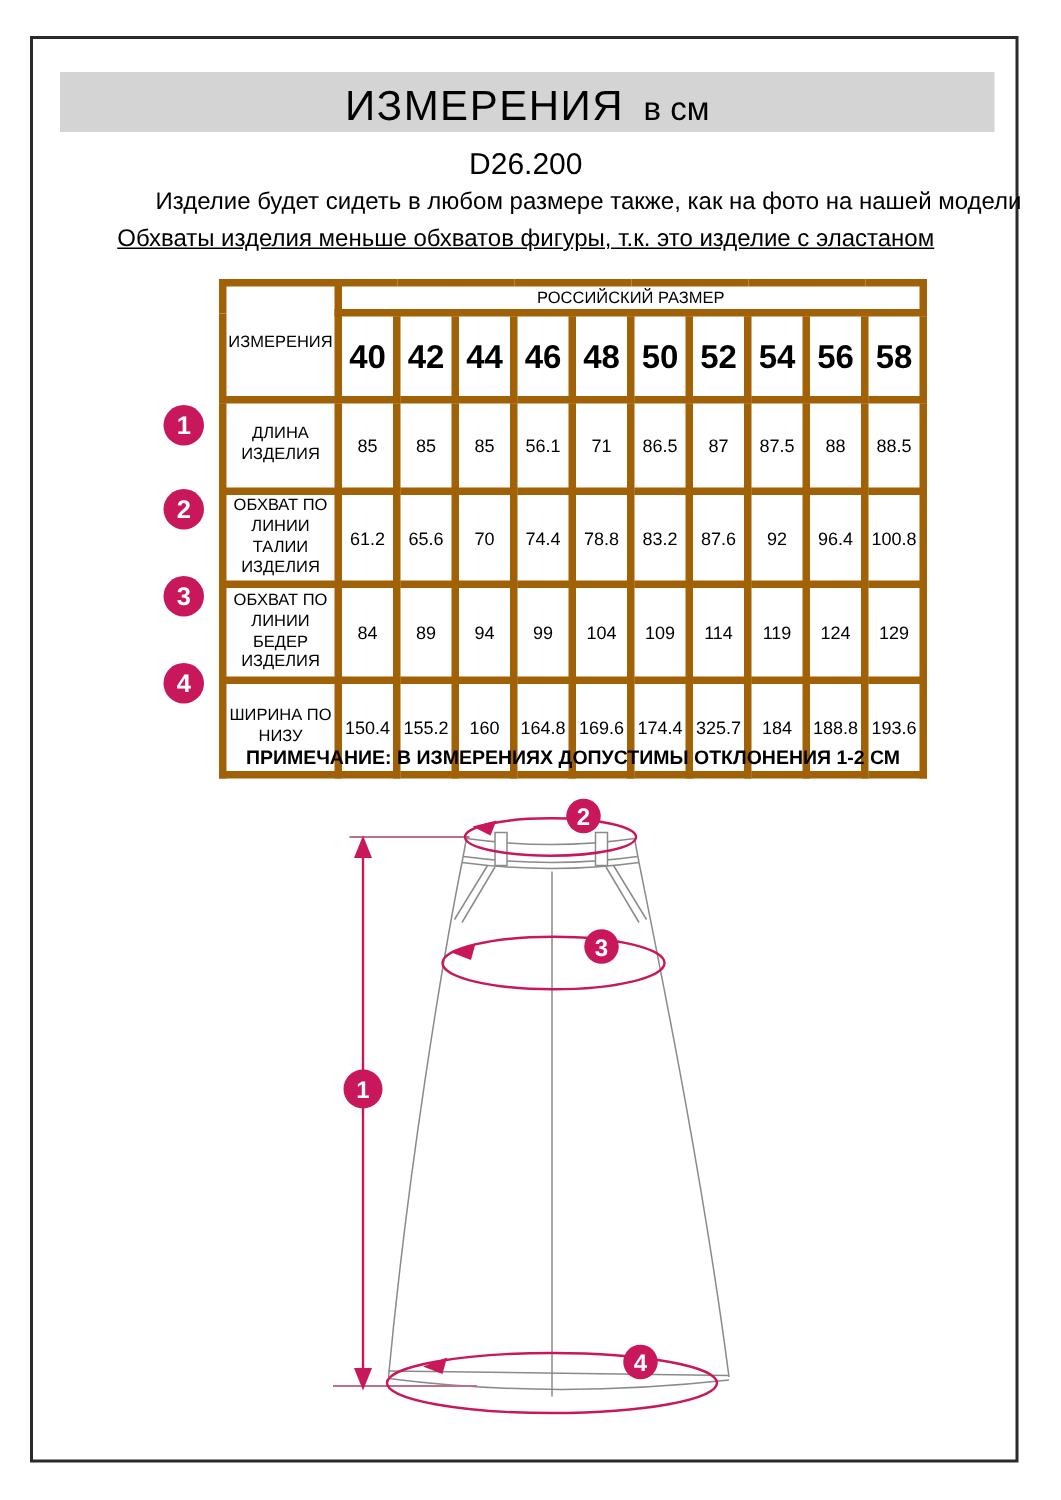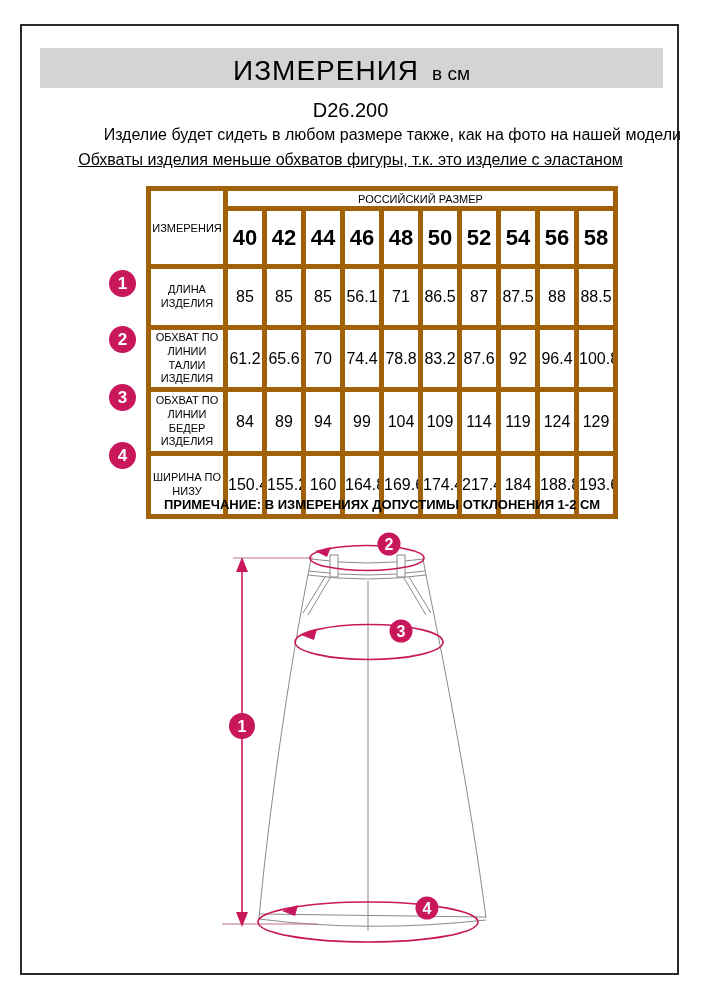--- a/index.html
+++ b/index.html
@@ -11,42 +11,42 @@
     position:absolute;left:20px;top:24px;width:659px;height:951px;
     border:2px solid #2a2a2a;background:#fff;box-sizing:border-box;
   }
   .title-bar{
     position:absolute;left:40px;top:48px;width:623px;height:40px;
     background:#d4d4d4;display:flex;justify-content:center;align-items:baseline;
     padding-top:7px;box-sizing:border-box;
   }
   .title-w1{font-size:28px;letter-spacing:1px;}
   .title-w2{font-size:28px;font-weight:bold;letter-spacing:1px;margin:0 10px 0 14px;}
-  .title-units{font-size:19px;margin-left:13px;text-align:center;}
+  .title-units{font-size:22px;margin-left:13px;text-align:center;}
   .code-line{
     position:absolute;left:20px;top:99px;width:661px;text-align:center;
     font-size:20px;
   }
   .sub1{position:absolute;left:20px;top:126px;width:661px;text-align:right;font-size:16px;}
   .sub2{position:absolute;left:20px;top:151px;width:661px;text-align:center;font-size:16px;text-decoration:underline;}
   table.size-table{
     position:absolute;left:146px;top:186px;width:467px;
     border-collapse:collapse;table-layout:fixed;
   }
   table.size-table th,table.size-table td{
     border:5px solid #a16207;padding:0;text-align:center;vertical-align:middle;
     overflow:hidden;
   }
   .col-label{width:77px;}
   .col-size{width:39px;}
   .th-meas{font-size:12px;font-weight:normal;}
   .tr-group th{height:15px;font-size:11px;font-weight:normal;}
   .tr-sizes th{height:53px;font-size:22px;font-weight:bold;}
   .td-label{font-size:11px;line-height:1.25;padding:0 2px;}
-  .td-val{font-size:16px;}
+  .td-val{font-size:12px;}
   .r1 td{height:56px;}
   .r2 td{height:57px;}
   .r3 td{height:59px;}
   .r4 td{height:58px;}
   .callout{
     position:absolute;width:27px;height:27px;border-radius:50%;
     background:#c9175b;color:#fff;font-size:17px;font-weight:bold;
     display:flex;align-items:center;justify-content:center;left:109px;
   }
   .callout.c1{top:270px;} .callout.c2{top:326px;}
@@ -142,21 +142,21 @@
     <td class="td-val">129</td>
   </tr>
   <tr class="r4">
     <td class="td-label">ШИРИНА ПО НИЗУ</td>
     <td class="td-val">150.4</td>
     <td class="td-val">155.2</td>
     <td class="td-val">160</td>
     <td class="td-val">164.8</td>
     <td class="td-val">169.6</td>
     <td class="td-val">174.4</td>
-    <td class="td-val">217.4</td>
+    <td class="td-val">325.7</td>
     <td class="td-val">184</td>
     <td class="td-val">188.8</td>
     <td class="td-val">193.6</td>
   </tr>
 </tbody>
   </table>
 
 <div class="callout c1">1</div>
 <div class="callout c2">2</div>
 <div class="callout c3">3</div>

